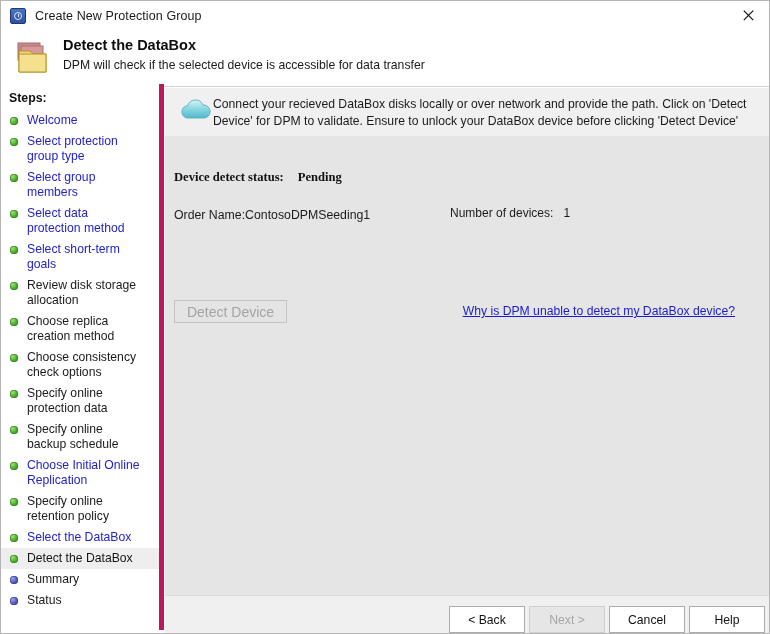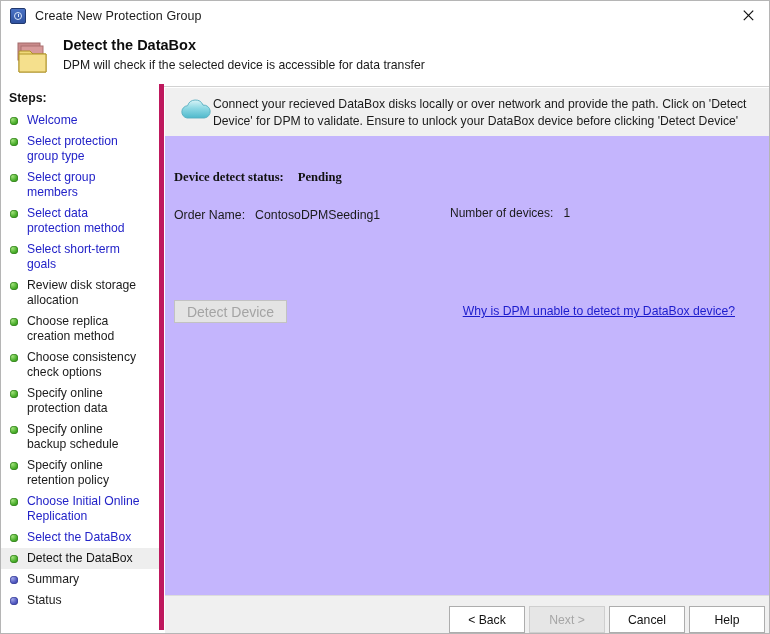--- a/index.html
+++ b/index.html
@@ -156,21 +156,21 @@
     background: radial-gradient(circle at 32% 30%, #a0a6e8 0%, #5058c0 55%, #343a90 100%);
     box-shadow: 0 0 0 0.5px #343a90 inset;
   }
 
   
   .content {
     position: absolute;
     left: 164px; top: 87px;
     width: 604px;
     height: 507px;
-    background: #c4b5fd;
+    background: #e5e5e5;
     box-sizing: border-box;
   }
   .info-bar {
     position: absolute;
     left: 0; top: 0;
     width: 604px;
     min-height: 48px;
     background: #f0f0f0;
   }
   .cloud-icon {
@@ -196,21 +196,21 @@
     font-family: Liberation Serif, serif;
   }
   .status-row .value { margin-left: 14px; }
 
   .order-row {
     position: absolute;
     left: 9px; top: 120px;
     font-size: 12.3px;
     color: #1b1b1b;
   }
-  .order-row .value { margin-left: 10px; }
+  .order-row .value { }
 
   .devices-row {
     position: absolute;
     left: 285px; top: 118px;
     font-size: 12px;
     color: #1b1b1b;
   }
   .devices-row .value { margin-left: 10px; }
 
   
@@ -351,22 +351,22 @@
         <div class="step link"><span class="bullet done"></span><span>Welcome</span></div>
         <div class="step link"><span class="bullet done"></span><span>Select protection group type</span></div>
         <div class="step link"><span class="bullet done"></span><span>Select group members</span></div>
         <div class="step link"><span class="bullet done"></span><span>Select data protection method</span></div>
         <div class="step link"><span class="bullet done"></span><span>Select short-term goals</span></div>
         <div class="step"><span class="bullet done"></span><span>Review disk storage allocation</span></div>
         <div class="step"><span class="bullet done"></span><span>Choose replica creation method</span></div>
         <div class="step"><span class="bullet done"></span><span>Choose consistency check options</span></div>
         <div class="step"><span class="bullet done"></span><span>Specify online protection data</span></div>
         <div class="step"><span class="bullet done"></span><span>Specify online backup schedule</span></div>
+        <div class="step link"><span class="bullet done"></span><span>Choose Initial Online Replication</span></div>
         <div class="step"><span class="bullet done"></span><span>Specify online retention policy</span></div>
-        <div class="step link"><span class="bullet done"></span><span>Choose Initial Online Replication</span></div>
         <div class="step link"><span class="bullet done"></span><span>Select the DataBox</span></div>
         <div class="step current"><span class="bullet done"></span><span>Detect the DataBox</span></div>
         <div class="step"><span class="bullet pending"></span><span>Summary</span></div>
         <div class="step"><span class="bullet pending"></span><span>Status</span></div>
       </div>
   </div>
 
   <div class="content">
 
     <div class="info-bar">

